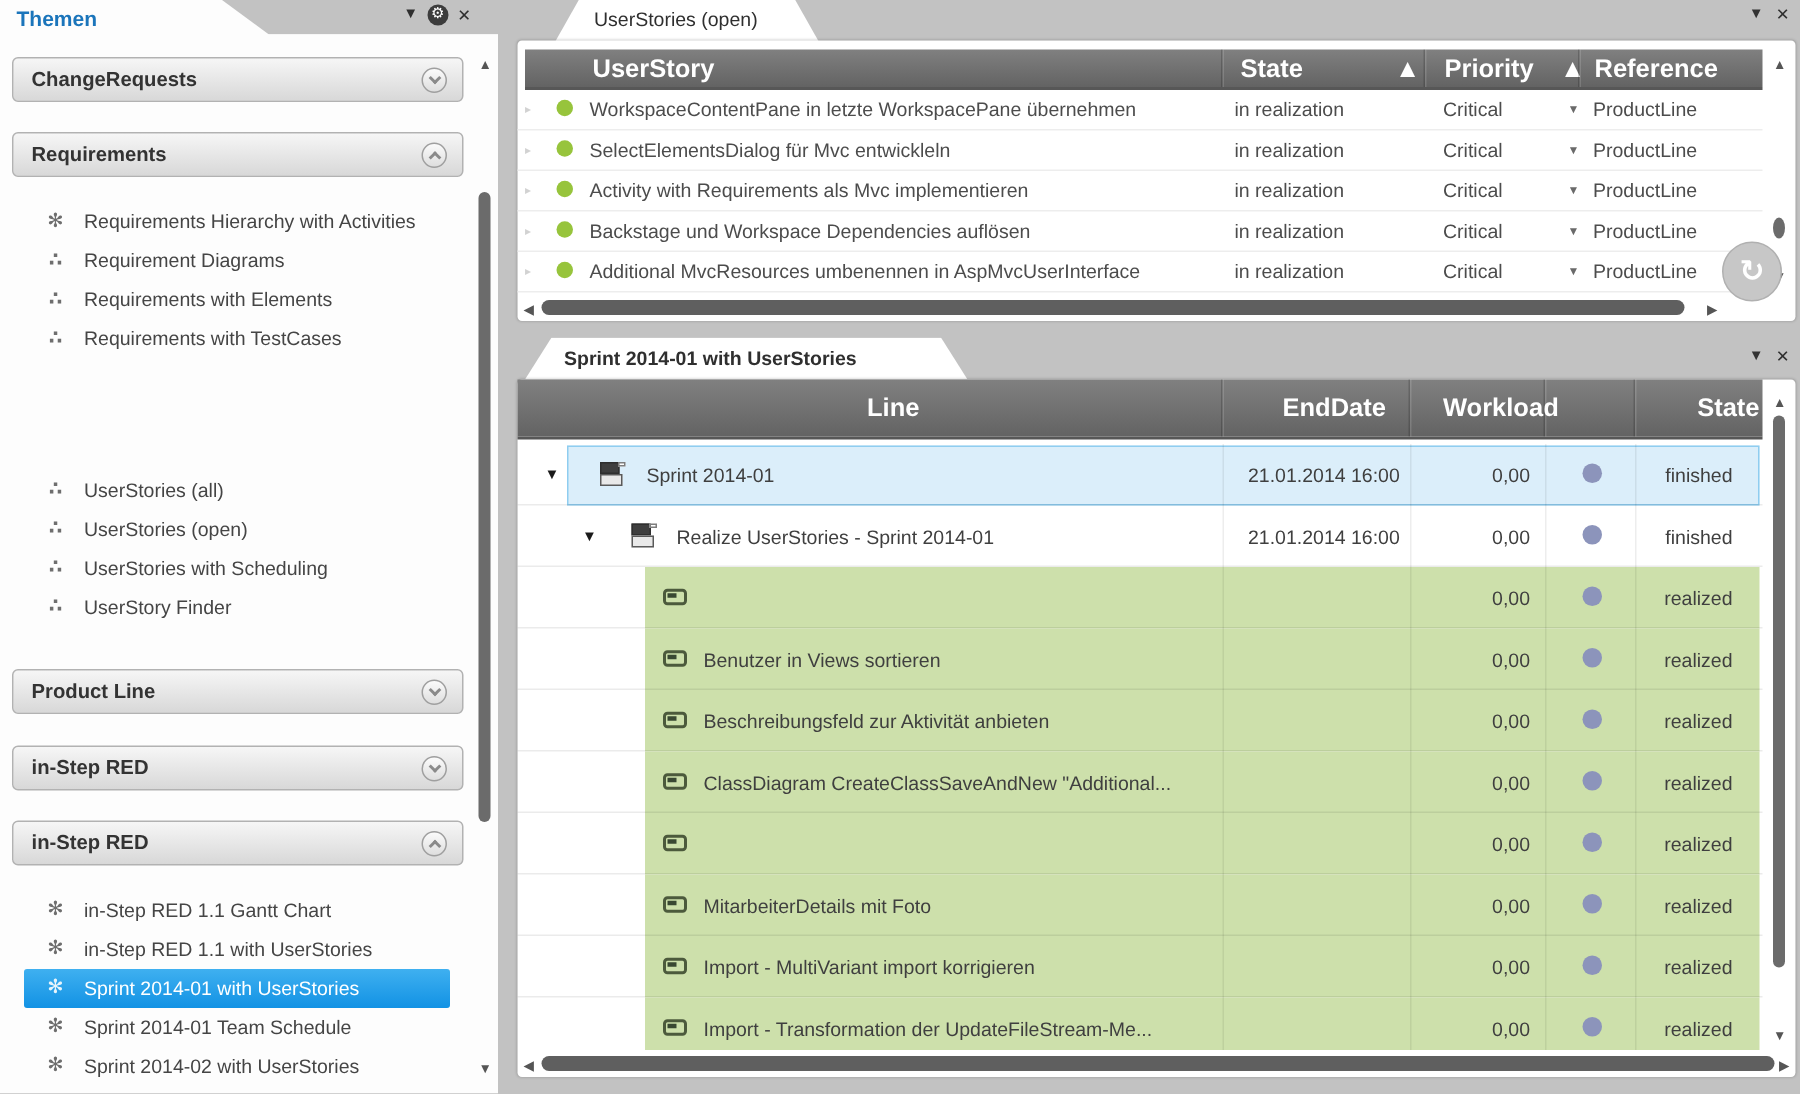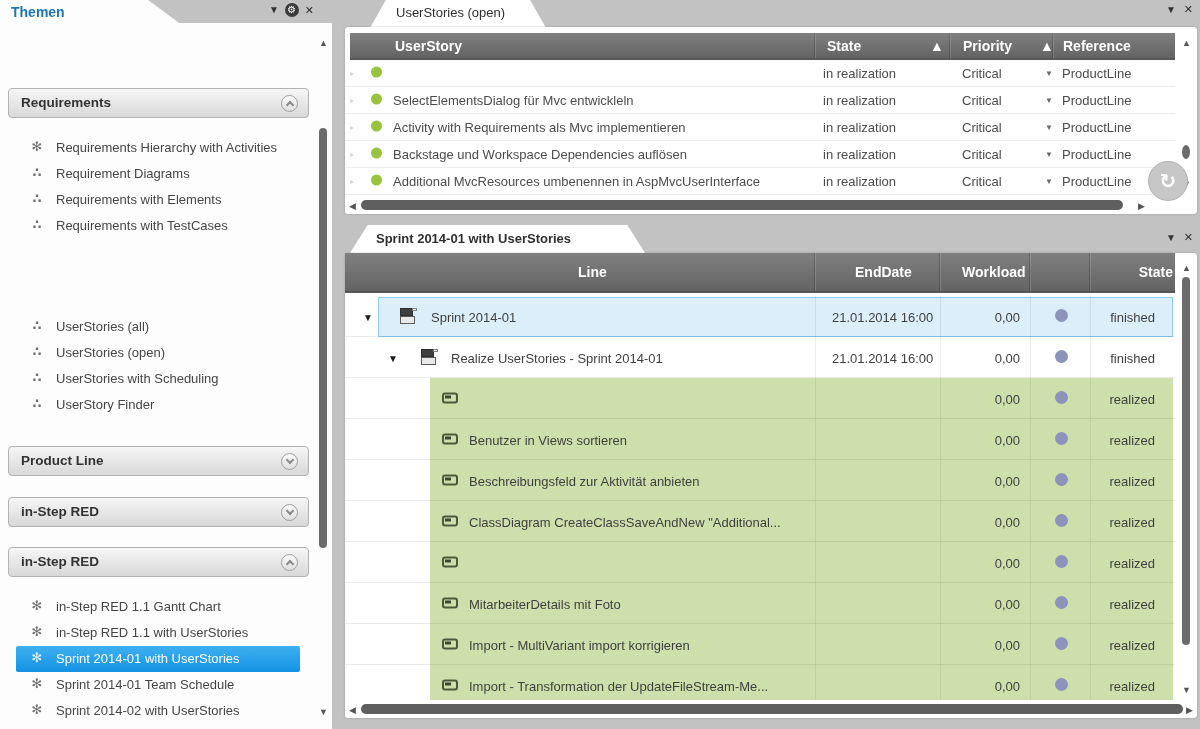--- a/index.html
+++ b/index.html
@@ -45,21 +45,21 @@
 
   
   .tab { position:absolute; background:#fff; color:#2f2f2f; font-size:13px; }
   .tab .lbl { position:absolute; white-space:nowrap; }
   .panel-icons { position:absolute; display:flex; gap:8px; align-items:center; z-index:4; }
   .panel-icons .tri { font-size:10px; color:#333; }
 
   .panel { position:absolute; background:#fff; border-radius:3px; box-shadow:0 0 2px rgba(0,0,0,.25); }
 
   .thead { position:absolute; background:linear-gradient(#808080,#636363); border-bottom:2px solid #575757; }
-  .thead .h { position:absolute; color:#fff; font-weight:bold; font-size:14px; top:50%; transform:translateY(-50%); white-space:nowrap; }
+  .thead .h { position:absolute; color:#fff; font-weight:bold; font-size:17px; top:50%; transform:translateY(-50%); white-space:nowrap; }
   .sort { color:#d9d9d9; font-size:8px; }
   .hsep { position:absolute; top:0; bottom:0; width:1px; background:rgba(255,255,255,.14); box-shadow:-1px 0 0 rgba(0,0,0,.18); }
 
   
   .trow { position:absolute; left:0; height:27px; border-bottom:1px solid #ededed; font-size:13px; color:#4c4c4c; }
   .trow .cell { position:absolute; top:50%; transform:translateY(-50%); white-space:nowrap; }
   .row-exp { color:#d2d2d2; font-size:8px; }
   .gdot { width:11px; height:11px; border-radius:50%; background:#97c43c; display:inline-block; }
   .ddown { color:#6a6a6a; font-size:8px; }
 
@@ -96,20 +96,26 @@
 
   <div id="sidebar">
     <div id="sb-tab-cut"></div>
     <div id="sb-title">Themen</div>
     <div class="sb-hdr-icons">
       <span class="tri">▼</span>
       <span class="gear-dot">⚙</span>
       <span class="x-icon">✕</span>
     </div>
 
+    <div class="sb-section" style="top:38px">
+      <span class="lbl">ChangeRequests</span>
+      <span class="chev-circle">
+          <span class="chev down"></span>
+        </span>
+    </div>
 
     <div class="sb-section" style="top:88px">
       <span class="lbl">Requirements</span>
       <span class="chev-circle">
           <span class="chev up"></span>
         </span>
     </div>
     <div class="sb-item" style="top:135px">
       <span class="ic">✻</span>
       <span class="lbl">Requirements Hierarchy with Activities</span>
@@ -211,20 +217,21 @@
       <span class="h sort" style="left:690px;">▲</span>
       <span class="h" style="left:713px;">Reference</span>
       <span class="hsep" style="left:465px;"></span>
         <span class="hsep" style="left:600px;"></span>
         <span class="hsep" style="left:703px;"></span>
     </div>
 
     <div class="trow" style="top:33px; width:830px;">
       <span class="cell row-exp" style="left:5px;">▸</span>
       <span class="cell" style="left:26px;"><span class="gdot"></span></span>
+      <span class="cell" style="left:48px;">WorkspaceContentPane in letzte WorkspacePane übernehmen</span>
       <span class="cell" style="left:478px;">in realization</span>
       <span class="cell" style="left:617px;">Critical</span>
       <span class="cell ddown" style="left:700px;">▼</span>
       <span class="cell" style="left:717px;">ProductLine</span>
     </div>
     <div class="trow" style="top:60px; width:830px;">
       <span class="cell row-exp" style="left:5px;">▸</span>
       <span class="cell" style="left:26px;"><span class="gdot"></span></span>
       <span class="cell" style="left:48px;">SelectElementsDialog für Mvc entwickleln</span>
       <span class="cell" style="left:478px;">in realization</span>

